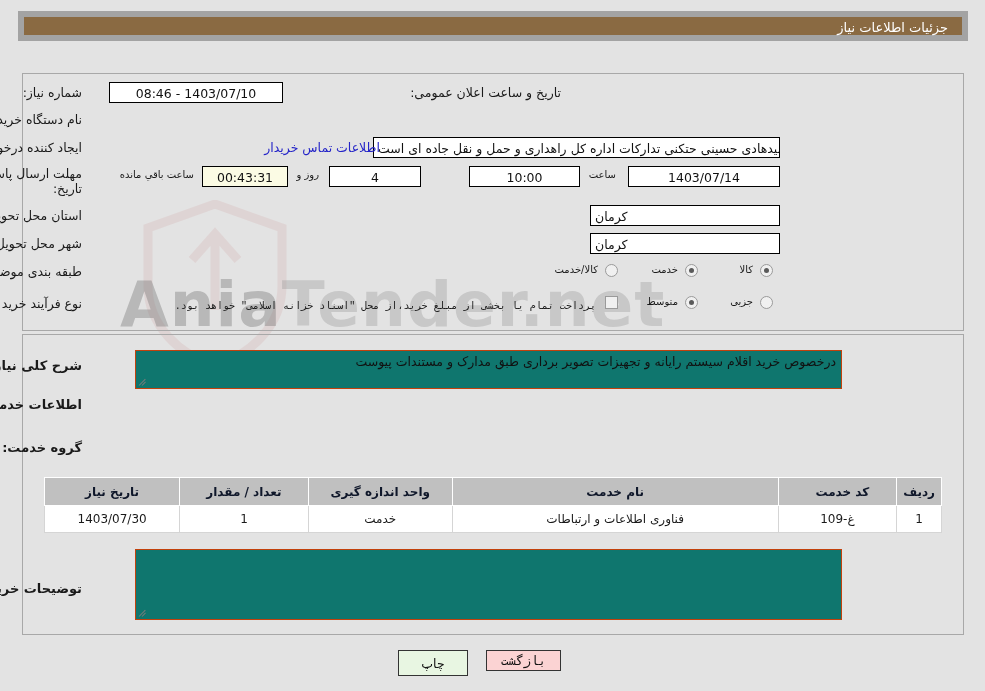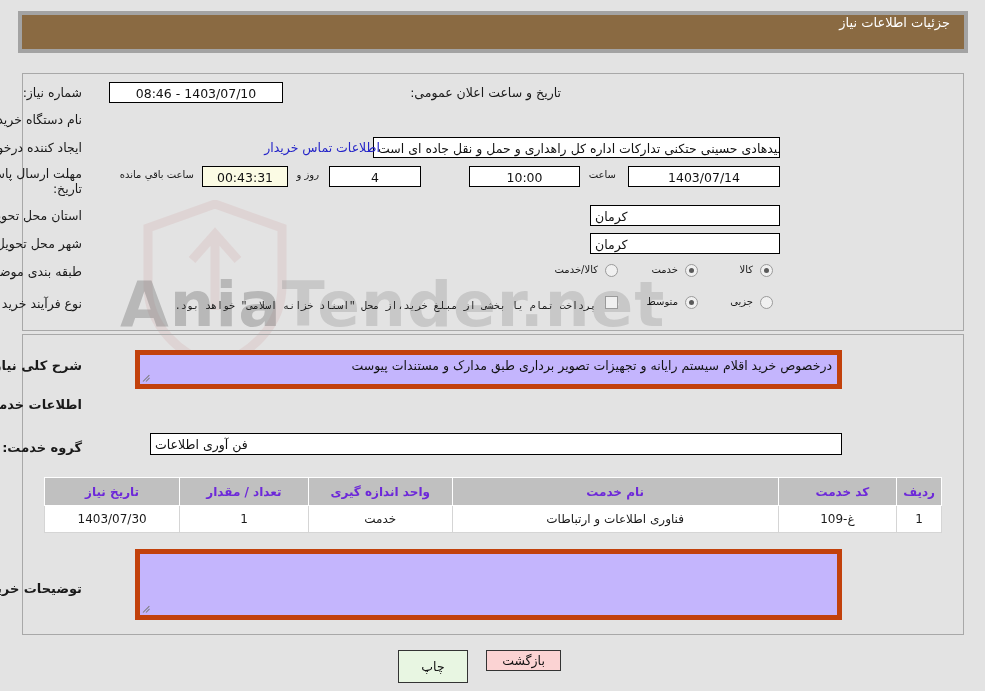--- a/index.html
+++ b/index.html
@@ -40,26 +40,26 @@
     opacity: 0.38;
     direction: ltr;
     font-family: "DejaVu Sans", "Liberation Sans", sans-serif;
   }
   .wm-text .wm-red { color: #737373; }
 
   
   .header-bar {
     position: absolute;
     left: 18px; top: 11px;
-    width: 950px; height: 42px;
+    width: 950px; height: 30px;
     background: #8a6a42;
-    border: 4px solid #a3a3a3;
+    border: 6px solid #a3a3a3;
     color: #ffffff;
     display: flex;
-    align-items: flex-start;
+    align-items: flex-end;
     justify-content: flex-start;
     padding: 0 14px;
     font-size: 13px;
     z-index: 10;
   }
 
   
   .panel {
     position: absolute;
     left: 22px; top: 73px;
@@ -144,22 +144,22 @@
     position: absolute;
     width: 13px; height: 13px;
     border: 1px solid #9a9a9a;
     background: #f0f0f0;
     z-index: 12;
   }
 
   
   .ta {
     position: absolute;
-    border: 5px solid #c2410c;
-    background: #c4b5fd;
+    border: 1px solid #c2410c;
+    background: #0f766e;
     font-size: 12.5px;
     color: #111;
     padding: 3px 5px 0 5px;
     text-align: right;
     z-index: 12;
     overflow: hidden;
     line-height: 16px;
   }
   .ta .grip {
     position: absolute;
@@ -199,21 +199,21 @@
     width: 898px;
     border-collapse: collapse;
     font-size: 12px;
     z-index: 12;
     background: #fff;
   }
   .tbl th {
     background: #c0c0c0;
     border: 1px solid #ffffff;
     font-weight: bold;
-    color: #6d28d9;
+    color: #0f172a;
     height: 28px;
     padding: 0 6px;
     text-align: center;
     white-space: nowrap;
   }
   .tbl td {
     background: #ffffff;
     border: 1px solid #d5d5d5;
     height: 27px;
     padding: 0 6px;
@@ -228,21 +228,21 @@
     border: 1px solid #333333;
     font-size: 12.5px;
     color: #111;
     display: flex;
     align-items: center;
     justify-content: center;
     cursor: pointer;
     z-index: 12;
     font-family: "DejaVu Sans", "Liberation Sans", sans-serif;
   }
-  .btn.back { background: #fbd3d3; }
+  .btn.back { background: #fbd3d3; font-family: Liberation Mono, monospace; }
   .btn.print { background: #e8f6e2; }
 </style>
 </head>
 <body>
 
 <div id="page">
 
   <div class="watermark">
     <svg class="wm-shield" viewBox="0 0 150 170">
       <path d="M75 4 L142 28 V86 C142 126 110 155 75 166 C40 155 8 126 8 86 V28 Z" fill="none" stroke="#c98b8b" stroke-width="9"></path>
@@ -309,21 +309,20 @@
   <div class="ta" style="right:143px; top:350px; width:707px; height:39px;">
     <span>درخصوص خرید اقلام سیستم رایانه و تجهیزات تصویر برداری طبق مدارک و مستندات پیوست</span>
     <span class="grip">
       <i style="left:1px; top:8px; width:9px; transform:rotate(-45deg);"></i>
       <i style="left:4px; top:8px; width:5px; transform:rotate(-45deg);"></i>
     </span>
   </div>
 
   <div class="sec-title" style="right:903px; top:397px;">اطلاعات خدمات مورد نیاز</div>
   <div class="bold-lbl" style="right:903px; top:440px;">گروه خدمت:</div>
-  <div class="fld" style="right:143px; top:433px; width:692px; height:22px;">فن آوری اطلاعات</div>
 
   <table class="tbl">
     <thead>
       <tr>
         <th style="width:34px;">ردیف</th>
         <th style="width:120px;padding-left:16px;">کد خدمت</th>
         <th style="width:332px;">نام خدمت</th>
         <th style="width:145px;">واحد اندازه گیری</th>
         <th style="width:130px;">تعداد / مقدار</th>
         <th style="width:137px;">تاریخ نیاز</th>
@@ -344,15 +343,15 @@
   <div class="bold-lbl" style="right:903px; top:581px;">توضیحات خریدار:</div>
   <div class="ta" style="right:143px; top:549px; width:707px; height:71px;">
     <span></span>
     <span class="grip">
       <i style="left:1px; top:8px; width:9px; transform:rotate(-45deg);"></i>
       <i style="left:4px; top:8px; width:5px; transform:rotate(-45deg);"></i>
     </span>
   </div>
 
   <div class="btn back" style="right:424px; top:650px; width:75px; height:21px;">بازگشت</div>
-  <div class="btn print" style="right:517px; top:650px; width:70px; height:33px;">چاپ</div>
+  <div class="btn print" style="right:517px; top:650px; width:70px; height:26px;">چاپ</div>
 
 </div>
 
 </body></html>

